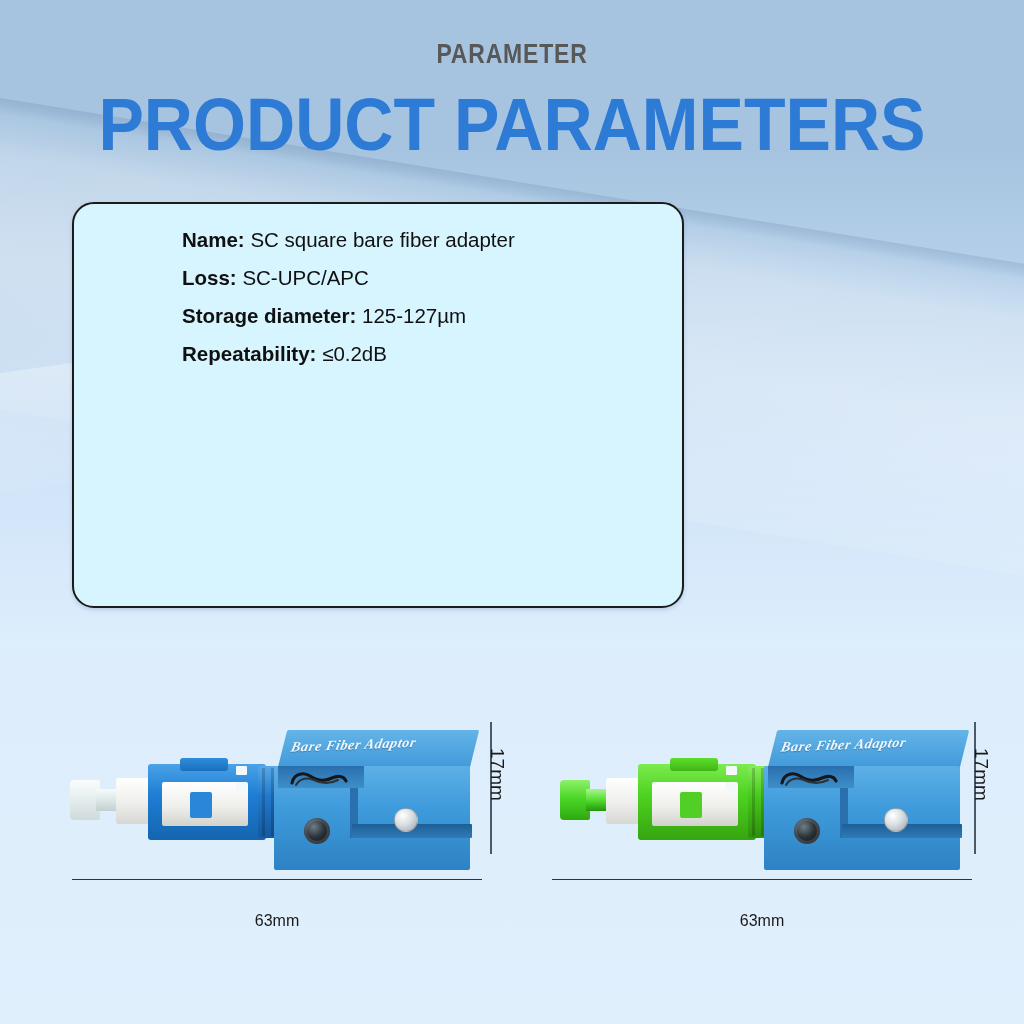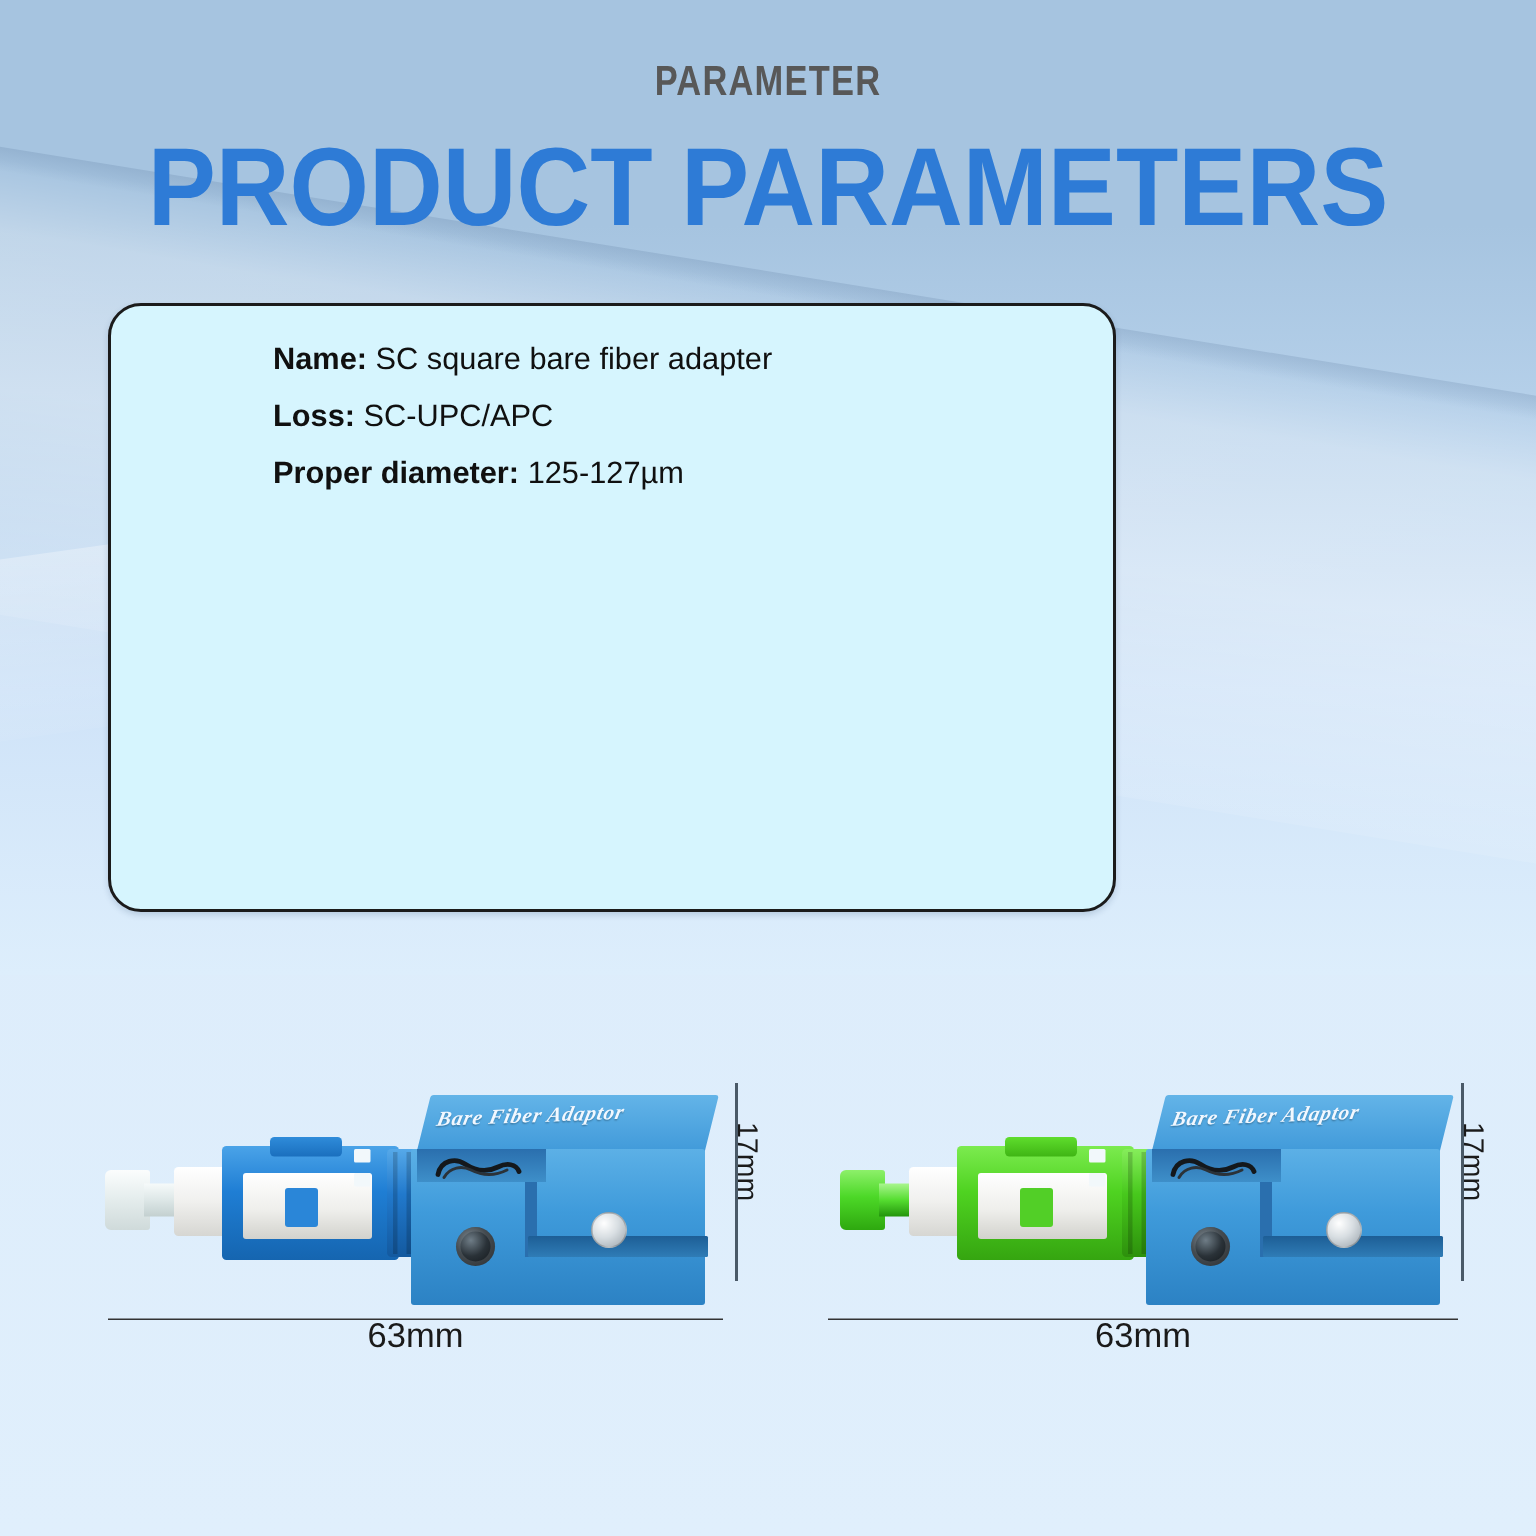--- a/index.html
+++ b/index.html
@@ -48,21 +48,21 @@
     transform:scaleX(.82);
   }
   .maintitle{
     position:absolute;left:0;top:88px;width:1024px;text-align:center;
     font-size:74px;font-weight:bold;color:#2e7bd6;letter-spacing:0px;
     transform:scaleX(.92);line-height:1;
   }
 
   
   .panel{
-    position:absolute;left:72px;top:202px;width:672px;height:406px;
+    position:absolute;left:72px;top:202px;width:612px;height:406px;
     background:#d6f5fe;border:2px solid #1b1b1b;border-radius:22px;
     box-shadow:0 2px 4px rgba(30,60,100,.18);
     box-sizing:border-box;
   }
   .spec-list{position:absolute;left:108px;top:26px;right:14px;}
   .spec-row{
     font-size:20.5px;color:#101010;line-height:1;
     margin-bottom:17.5px;white-space:nowrap;
   }
   .spec-label{font-weight:bold;}
@@ -71,21 +71,21 @@
   
   .product{position:absolute;top:700px;height:230px;}
   .product-left{left:62px;width:470px;}
   .product-right{left:532px;width:470px;}
 
   
   .dim-h{
     position:absolute;left:10px;bottom:50px;height:0;border-top:1.6px solid #333;
   }
   .dim-h-label{
-    position:absolute;bottom:26px;font-size:23px;color:#1a1a1a;text-align:center;
+    position:absolute;bottom:0;font-size:16px;color:#1a1a1a;text-align:center;
   }
   .dim-v{
     position:absolute;top:22px;height:132px;width:0;border-left:2px solid #4a5a68;
   }
   .dim-v-label{
     position:absolute;font-size:19px;color:#1a1a1a;
     transform:rotate(90deg);transform-origin:left top;white-space:nowrap;
   }
 
   
@@ -215,22 +215,26 @@
     <div class="spec-list">
       <div class="spec-row">
         <span class="spec-label">Name:</span>
         <span class="spec-value">SC square bare fiber adapter</span>
       </div>
       <div class="spec-row">
         <span class="spec-label">Loss:</span>
         <span class="spec-value">SC-UPC/APC</span>
       </div>
       <div class="spec-row">
-        <span class="spec-label">Proper diameter:</span>
+        <span class="spec-label">Storage diameter:</span>
         <span class="spec-value">125-127µm</span>
+      </div>
+      <div class="spec-row">
+        <span class="spec-label">Repeatability:</span>
+        <span class="spec-value">≤0.2dB</span>
       </div>
     </div>
   </div>
 
   <div class="product product-left">
 
     <div class="assembly">
       <div class="dustcap blue"></div>
       <div class="dustcap-neck blue"></div>
       <div class="ferrule-white"></div>

